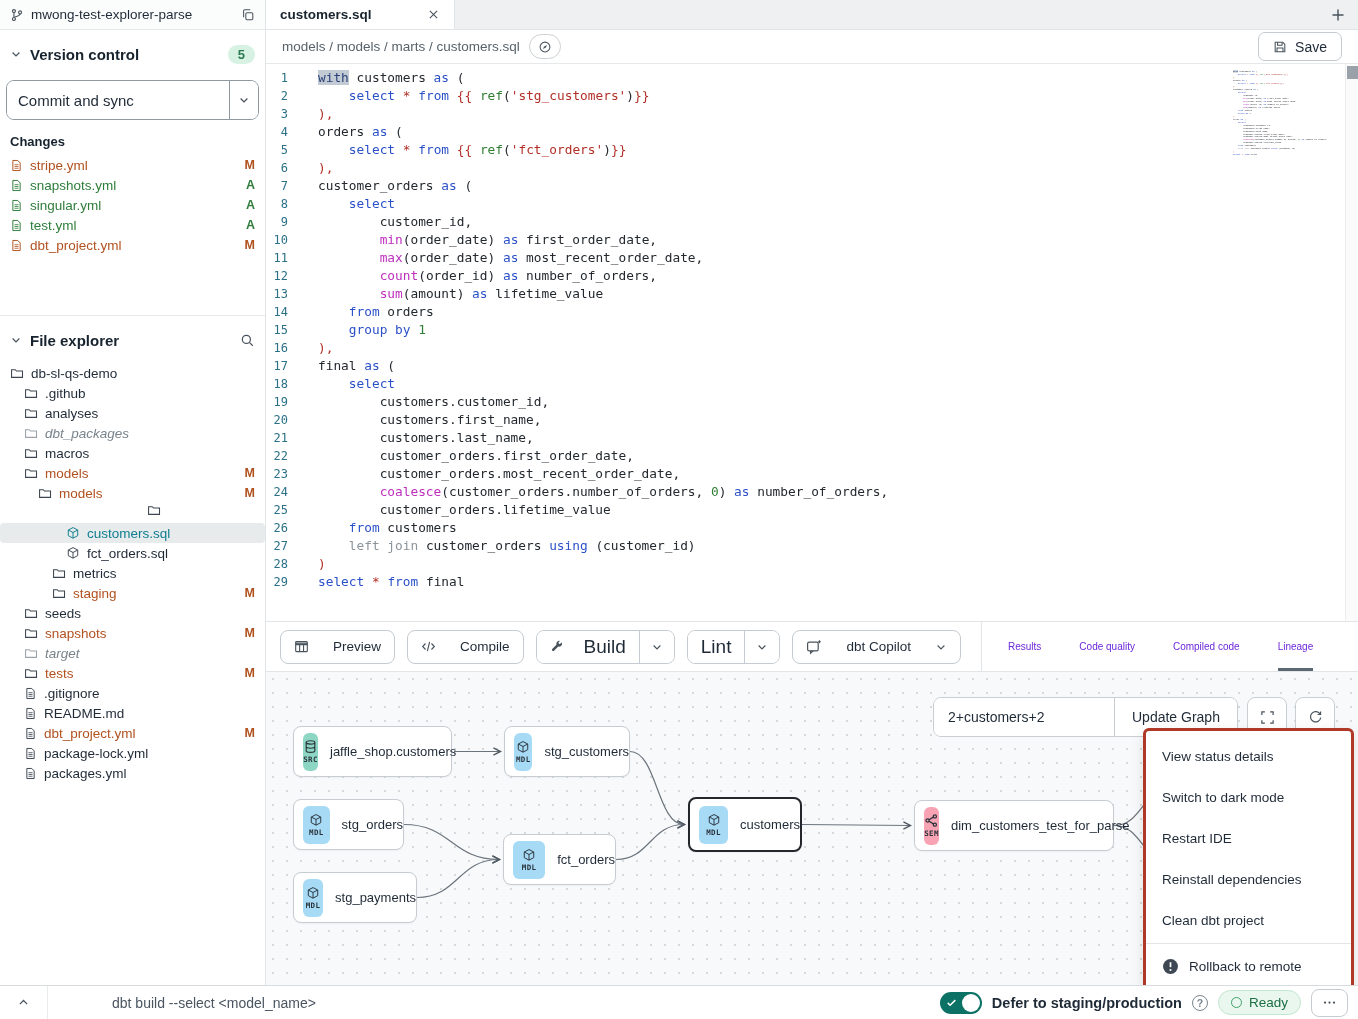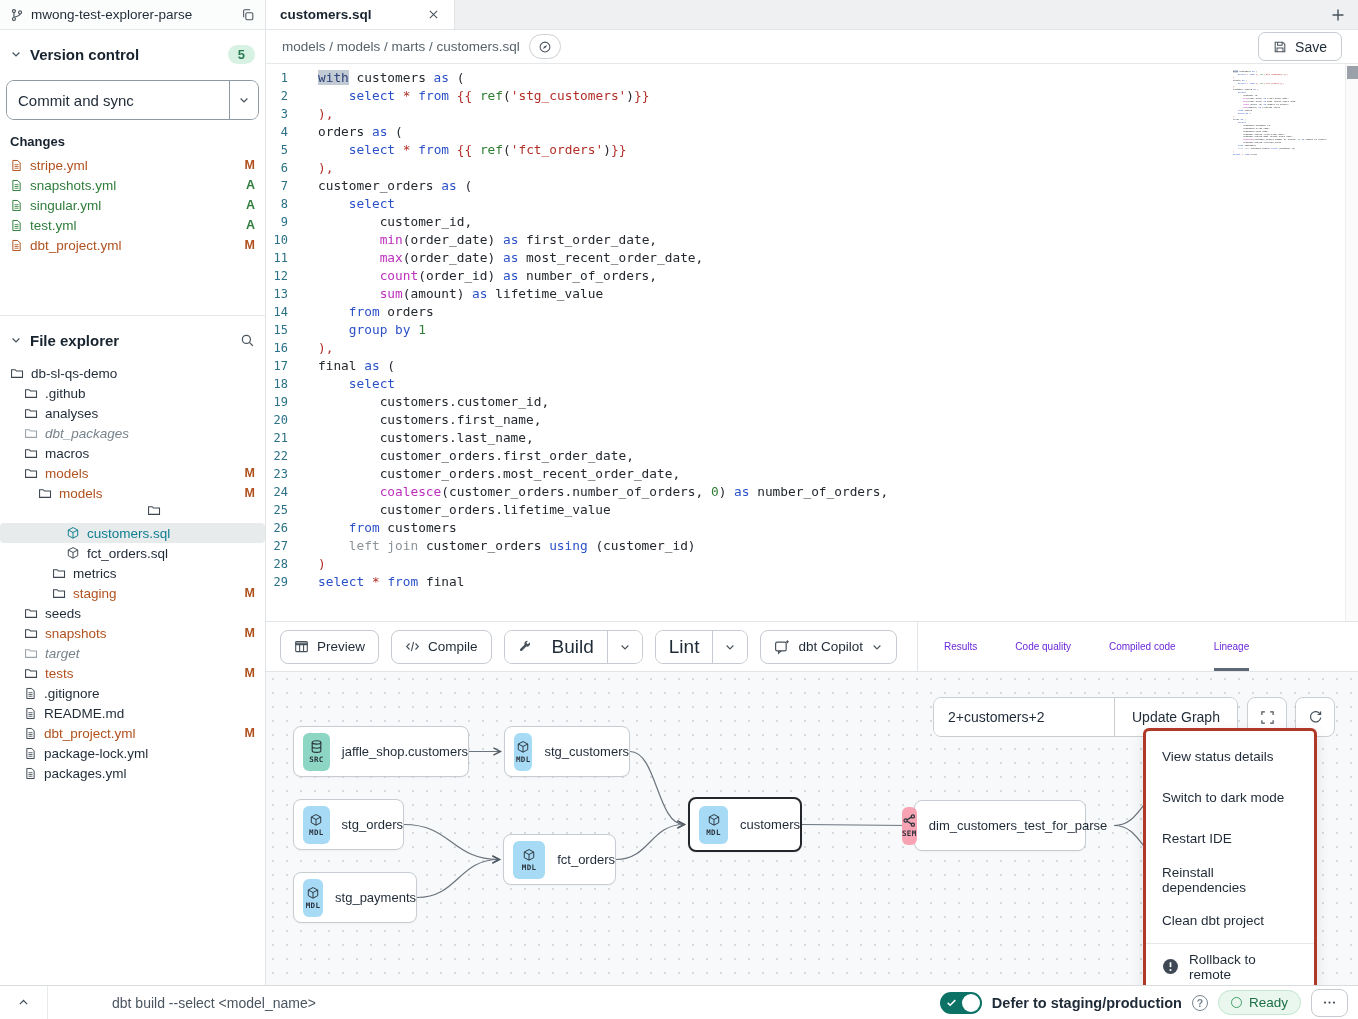--- a/index.html
+++ b/index.html
@@ -70,21 +70,21 @@
   .tk-s { color:#b23028; } .tk-r { color:#b23028; } .tk-g { color:#2f7d33; }
   .tk-d { color:#8b949b; } .tk-hl { color:#2b3f78; background:#c2cad3; }
   .minimap { position:absolute; top:6px; right:30px; width:98px; height:95px; overflow:hidden; }
   .minimap-inner { transform:scale(0.165); transform-origin:0 0; width:600px; }
   .vscroll { position:absolute; top:0; right:0; width:13px; height:100%; background:#fbfbfc; border-left:1px solid #ededee; }
   .vthumb { position:absolute; top:2px; left:1px; width:11px; height:13px; background:#9aa1a8; }
 
   
   .toolbar { height:50px; display:flex; align-items:center; padding-left:14px; background:#fff;
     border-bottom:1px solid #e2e5e7; }
-  .tb-btn { height:34px; display:flex; align-items:center; gap:8px; padding:0 13px;
+  .tb-btn { height:34px; display:flex; align-items:center; gap:24px; padding:0 13px;
     border:1px solid #c5cbd0; border-radius:8px; background:#fff; font-size:13.5px; color:#1f2a37;
     cursor:pointer; margin-right:12px; font-family:inherit; }
   .tb-split { display:flex; height:34px; border:1px solid #c5cbd0; border-radius:8px; overflow:hidden;
     margin-right:12px; background:#fff; }
   .tb-split .seg { display:flex; align-items:center; gap:20px; padding:0 13px; font-size:19px;
     background:#fff; border:none; cursor:pointer; color:#1f2a37; font-family:inherit; }
   .tb-split .seg.chev { border-left:1px solid #c5cbd0; padding:0 11px; }
   .tb-divider { width:1px; align-self:stretch; background:#e3e6e8; margin-left:8px; }
   .panel-tabs { display:flex; gap:38px; margin-left:26px; align-self:stretch; align-items:stretch; }
   .ptab { display:flex; align-items:center; font-size:10px; color:#6d28d9; cursor:pointer; }
@@ -108,21 +108,21 @@
   .lg-search { position:absolute; left:667px; top:25px; display:flex; height:40px;
     border:1px solid #c9ced2; border-radius:8px; background:#fff; overflow:hidden; z-index:2; }
   .lg-input { width:180px; border:none; outline:none; font-size:14px; padding-left:14px;
     color:#1f2a37; font-family:inherit; }
   .lg-update { border-left:1px solid #c9ced2; padding:0 17px; display:flex; align-items:center;
     font-size:14px; background:#fff; border-top:none;border-right:none;border-bottom:none; cursor:pointer;
     color:#1f2a37; font-family:inherit; }
   .lg-btn { position:absolute; top:25px; width:40px; height:40px; border:1px solid #c9ced2;
     border-radius:8px; background:#fff; display:flex; align-items:center; justify-content:center;
     cursor:pointer; color:#3c4650; z-index:2; }
-  .ctx-menu { position:absolute; left:877px; top:56px; width:174px; background:#fff;
+  .ctx-menu { position:absolute; left:877px; top:56px; width:211px; background:#fff;
     border:3px solid #b03826; border-radius:6px; z-index:5; padding:5px 0 4px 0;
     box-shadow:0 4px 14px rgba(0,0,0,0.10); }
   .menu-item { display:flex; align-items:center; height:41px; padding:0 16px; font-size:13.5px;
     color:#1f2a37; cursor:pointer; }
   .menu-item .icon { margin-right:10px; }
   .menu-divider { height:1px; background:#e4e7e9; margin:2px 0; }
 
   
   .bottom-bar { height:34px; display:flex; align-items:center; border-top:1px solid #d8dcdf; background:#fff; }
   .bb-caret { width:48px; height:100%; display:flex; align-items:center; justify-content:center;
@@ -787,21 +787,21 @@
         <path d="M188 79.5 L234 79.5" fill="none" stroke="#6b747d" stroke-width="1.2" marker-end="url(#arrow)"></path>
             <path d="M138 152.5 C185.5 152.5 185.5 187.5 233 187.5" fill="none" stroke="#6b747d" stroke-width="1.2" marker-end="url(#arrow)"></path>
             <path d="M151 225.5 C192 225.5 192 187.5 233 187.5" fill="none" stroke="#6b747d" stroke-width="1.2" marker-end="url(#arrow)"></path>
             <path d="M364 79.5 C391 79.5 391 152.5 418 152.5" fill="none" stroke="#6b747d" stroke-width="1.2" marker-end="url(#arrow)"></path>
             <path d="M350 187.5 C384 187.5 384 152.5 418 152.5" fill="none" stroke="#6b747d" stroke-width="1.2" marker-end="url(#arrow)"></path>
             <path d="M536 152.5 L644 153.5" fill="none" stroke="#6b747d" stroke-width="1.2" marker-end="url(#arrow)"></path>
             <path d="M848 153.5 C866 153.5 872 139.55 886 122.5" fill="none" stroke="#6b747d" stroke-width="1.2"></path>
             <path d="M848 153.5 C866 153.5 872 167.45 886 184.5" fill="none" stroke="#6b747d" stroke-width="1.2"></path>
           </svg>
         <div id="nodes">
-            <div class="node" style="left: 27px; top: 54px; width: 176px; height: 51px;">
+            <div class="node" style="left: 27px; top: 54px; width: 159px; height: 51px;">
               <span class="nbadge source">
                 <span class="icon">
                   <svg width="15" height="15" viewBox="0 0 16 16" fill="none" stroke="currentColor" stroke-width="1.2">
                     <ellipse cx="8" cy="3.6" rx="4.6" ry="1.8"></ellipse>
                     <path d="M3.4 3.6v8.8c0 1 2.1 1.8 4.6 1.8s4.6-.8 4.6-1.8V3.6M3.4 8c0 1 2.1 1.8 4.6 1.8S12.6 9 12.6 8"></path>
                   </svg>
                 </span>
                 <span class="bl">SRC</span>
               </span>
               <span class="nlabel">jaffle_shop.customers</span>
@@ -859,21 +859,21 @@
                 <span class="icon">
                   <svg width="14" height="14" viewBox="0 0 16 16" fill="none" stroke="currentColor" stroke-width="1.1">
                     <path d="M8 1.8 13.4 4.6V11L8 13.9 2.6 11V4.6Z"></path>
                     <path d="M2.6 4.6 8 7.4l5.4-2.8M8 7.4v6.5"></path>
                   </svg>
                 </span>
                 <span class="bl">MDL</span>
               </span>
               <span class="nlabel">customers</span>
             </div>
-            <div class="node" style="left: 648px; top: 128px; width: 172px; height: 51px; justify-content: center;">
+            <div class="node" style="left: 648px; top: 128px; width: 200px; height: 51px;">
               <span class="nbadge semantic">
                 <span class="icon">
                   <svg width="15" height="15" viewBox="0 0 16 16" fill="none" stroke="currentColor" stroke-width="1.3">
                     <circle cx="11.6" cy="3.6" r="1.7"></circle>
                     <circle cx="3.8" cy="8" r="1.7"></circle>
                     <circle cx="11.6" cy="12.4" r="1.7"></circle>
                     <path d="M5.4 7.2l4.6-2.8M5.4 8.8l4.6 2.8"></path>
                   </svg>
                 </span>
                 <span class="bl">SEM</span>

